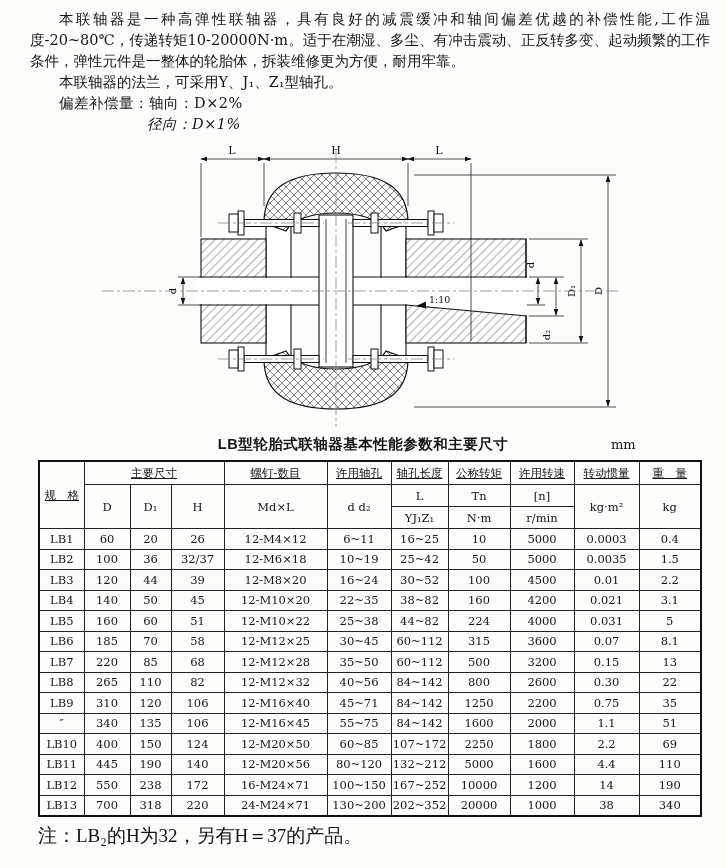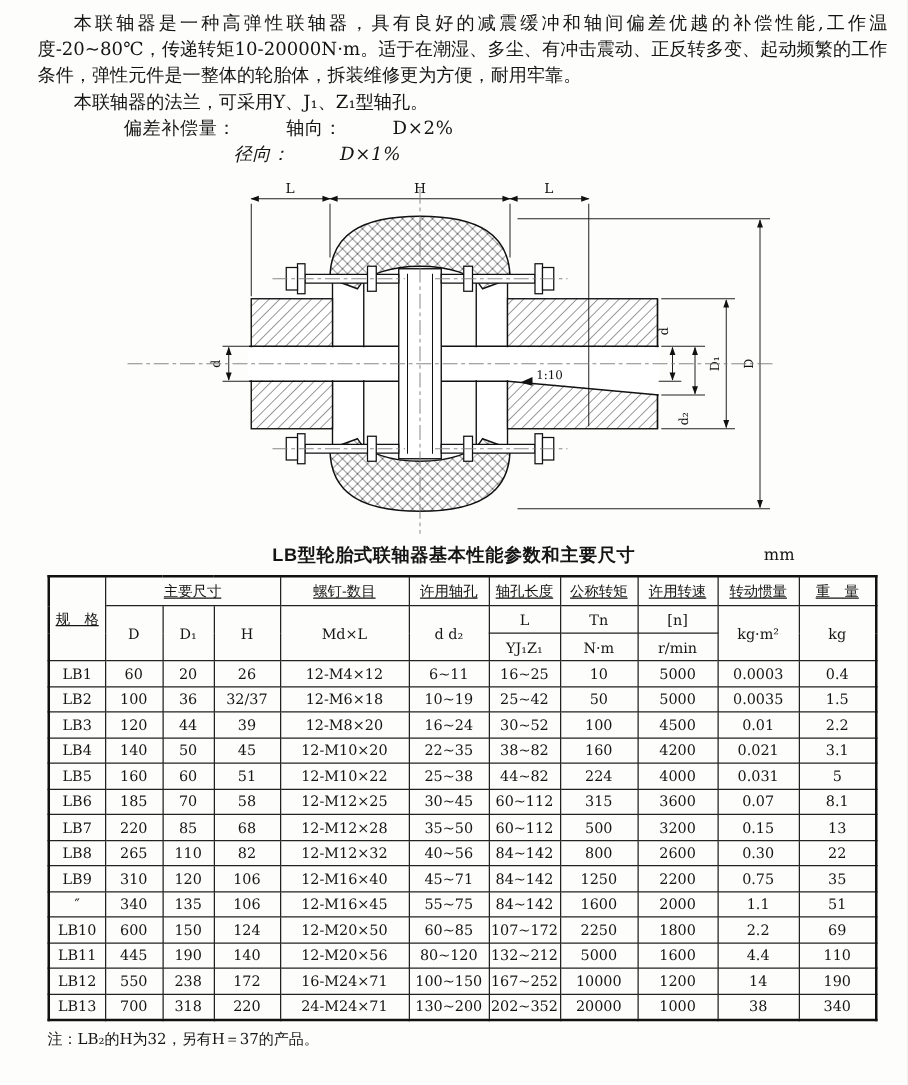--- a/index.html
+++ b/index.html
@@ -7,21 +7,21 @@
     width:726px;height:868px;margin:0 auto;background:#fdfdfc;overflow:hidden;
     position:relative;color:#151515;
     font-family:"DejaVu Serif","Liberation Serif",serif;
   }
   
   .intro{padding:9px 16px 0 30px;font-size:14.5px;line-height:21px;text-align:justify;}
   .intro p{margin:0;text-indent:2em;}
   .comp{margin-top:0;}
   .comp-line{margin-left:2em;}
   .comp-line.ind{margin-left:calc(2em + 88px);font-style:italic;}
-  .comp-line span{letter-spacing:0.5px;margin-left:40px;}
+  .comp-line span{letter-spacing:0.5px;}
   
   .drawing-wrap{margin:4px 0 0 86px;height:296px;}
   svg text{font-family:"DejaVu Serif","Liberation Serif",serif;}
   
   .title-row{position:relative;height:22px;margin-top:0px;}
   .tbl-title{
     text-align:center;font-family:Liberation Sans, sans-serif;
     font-weight:bold;font-size:14.5px;letter-spacing:0.5px;width:560px;margin:0 auto;
   }
   .unit{position:absolute;left:611px;top:2px;font-size:13px;}
@@ -31,21 +31,21 @@
     font-size:11.5px;border:2px solid #111;
   }
   table.spec th,table.spec td{
     border:1px solid #222;text-align:center;vertical-align:middle;
     padding:0;font-weight:normal;overflow:hidden;white-space:nowrap;
   }
   tr.hr1 th{height:22px;text-decoration:underline;}
   tr.hr2 th{height:21px;}
   tr.hr3 th{height:21px;}
   table.spec td{height:19.5px;}
-  .note{margin:6px 0 0 38px;font-size:12px;}
+  .note{margin:6px 0 0 38px;font-size:19px;font-family:Liberation Serif, serif;}
 </style>
 </head>
 <body>
 
 <div class="page">
 
   <div class="intro">
     <p>本联轴器是一种高弹性联轴器，具有良好的减震缓冲和轴间偏差优越的补偿性能,工作温度-20~80℃，传递转矩10-20000N·m。适于在潮湿、多尘、有冲击震动、正反转多变、起动频繁的工作条件，弹性元件是一整体的轮胎体，拆装维修更为方便，耐用牢靠。</p>
     <p>本联轴器的法兰，可采用Y、J₁、Z₁型轴孔。</p>
     <div class="comp">
@@ -352,21 +352,21 @@
           <td>12-M16×45</td>
           <td>55~75</td>
           <td>84~142</td>
           <td>1600</td>
           <td>2000</td>
           <td>1.1</td>
           <td>51</td>
         </tr>
         <tr>
           <td>LB10</td>
-          <td>600</td>
+          <td>400</td>
           <td>150</td>
           <td>124</td>
           <td>12-M20×50</td>
           <td>60~85</td>
           <td>107~172</td>
           <td>2250</td>
           <td>1800</td>
           <td>2.2</td>
           <td>69</td>
         </tr>

